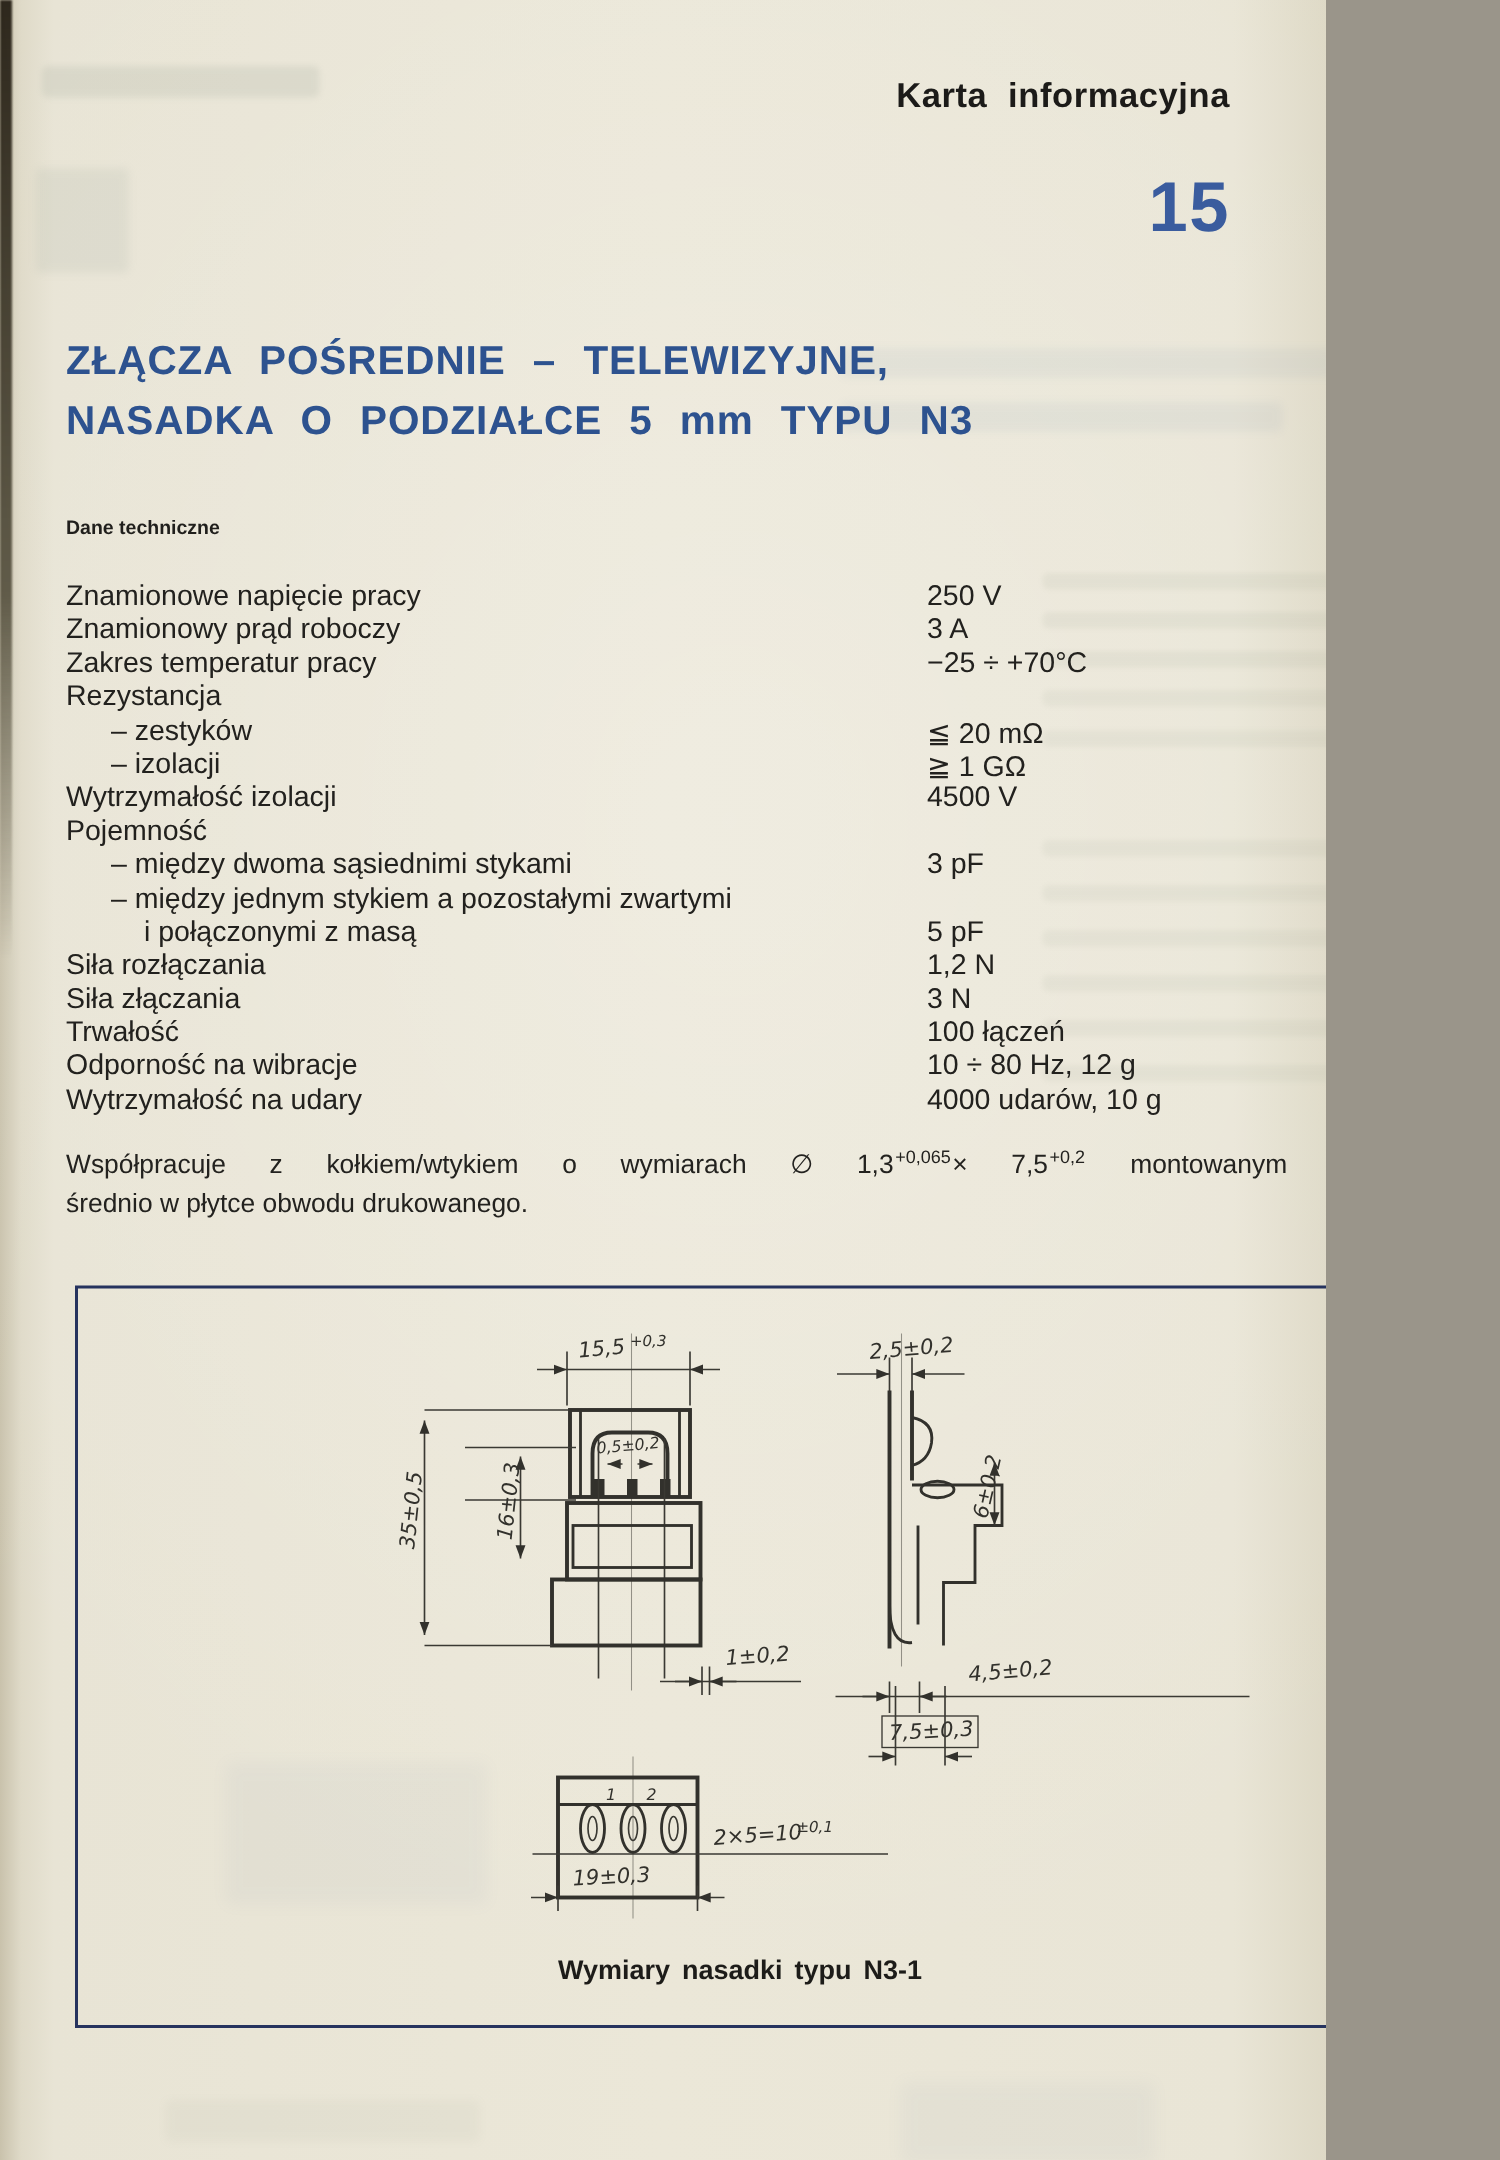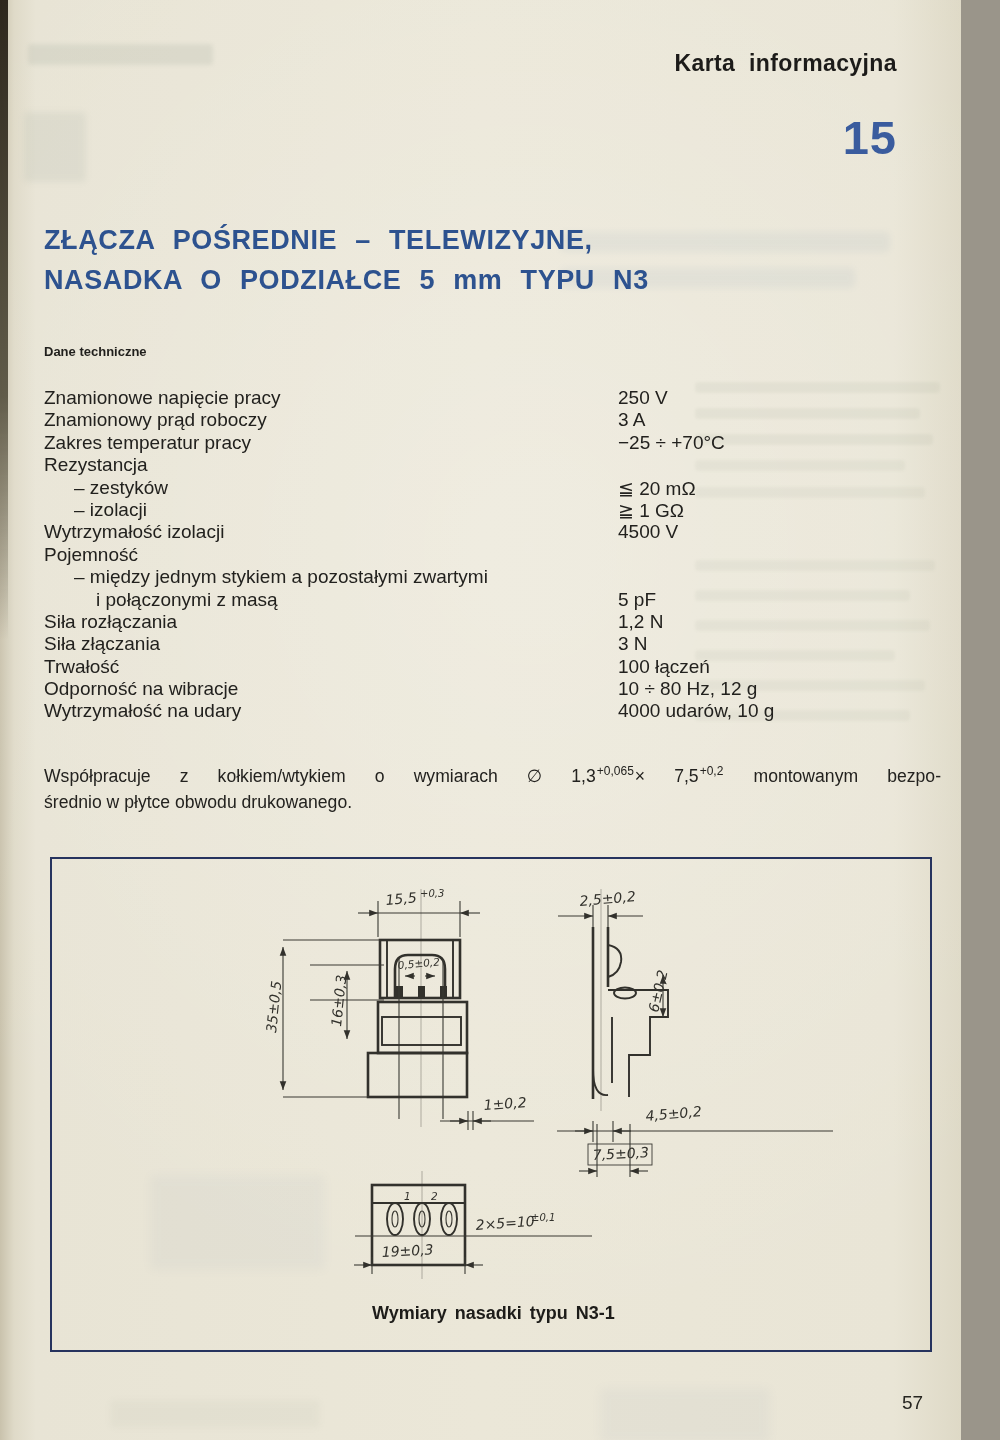--- a/index.html
+++ b/index.html
@@ -1,17 +1,17 @@
 <!DOCTYPE html>
 <html lang="pl"><head>
 <meta charset="utf-8">
 <style>
   html,body{margin:0;padding:0;background:#9a958a;}
   .page{
-    position:relative;width:961px;height:1440px;overflow:hidden;
+    position:relative;width:884px;height:1440px;overflow:hidden;
     font-family:"Liberation Sans",sans-serif;color:#22211e;
     background:
       radial-gradient(120% 90% at 55% 38%, rgba(255,255,255,.22), rgba(0,0,0,0) 62%),
       linear-gradient(90deg,#c9c2ac 0px,#dfdac8 14px,#e8e4d5 36px,#ebe7d8 50%,#e9e5d6 93%,#ded9c6 100%);
   }
   .spine{position:absolute;left:0;top:0;width:8px;height:640px;
     background:linear-gradient(180deg,#1d170d,#55503e 62%,rgba(85,80,62,0));
     filter:blur(.6px);opacity:.9;}
   .ghost{position:absolute;border-radius:4px;pointer-events:none;}
 
@@ -109,20 +109,24 @@
         <span class="lbl">– izolacji</span>
         <span class="val">≧ 1 GΩ</span>
       </div>
     <div class="srow">
         <span class="lbl">Wytrzymałość izolacji</span>
         <span class="val">4500 V</span>
       </div>
     <div class="srow">
         <span class="lbl">Pojemność</span>
         <span class="val"></span>
+      </div>
+    <div class="srow ind1">
+        <span class="lbl">– między dwoma sąsiednimi stykami</span>
+        <span class="val">3 pF</span>
       </div>
     <div class="srow ind1">
         <span class="lbl">– między jednym stykiem a pozostałymi zwartymi</span>
         <span class="val"></span>
       </div>
     <div class="srow ind2">
         <span class="lbl">i połączonymi z masą</span>
         <span class="val">5 pF</span>
       </div>
     <div class="srow">

